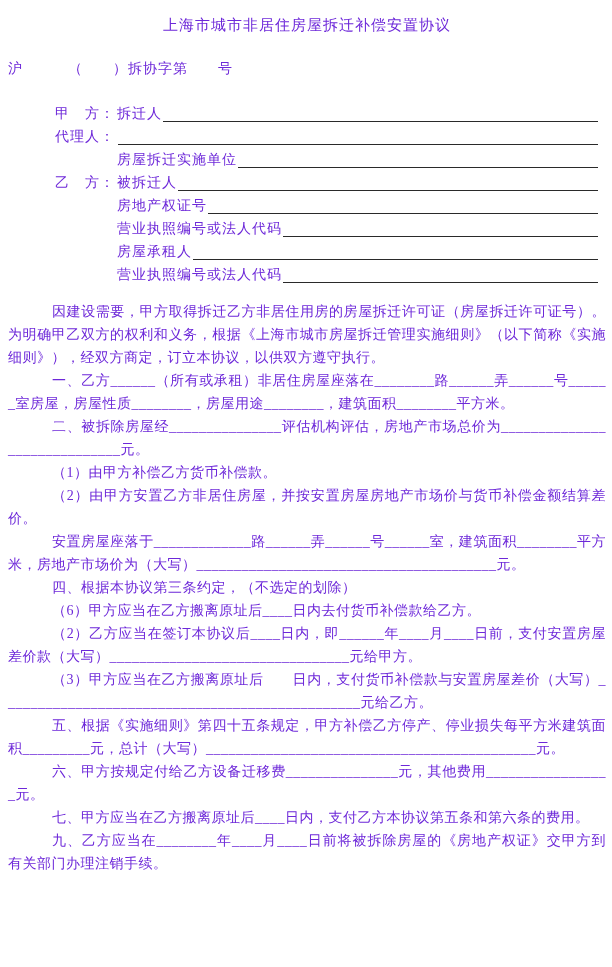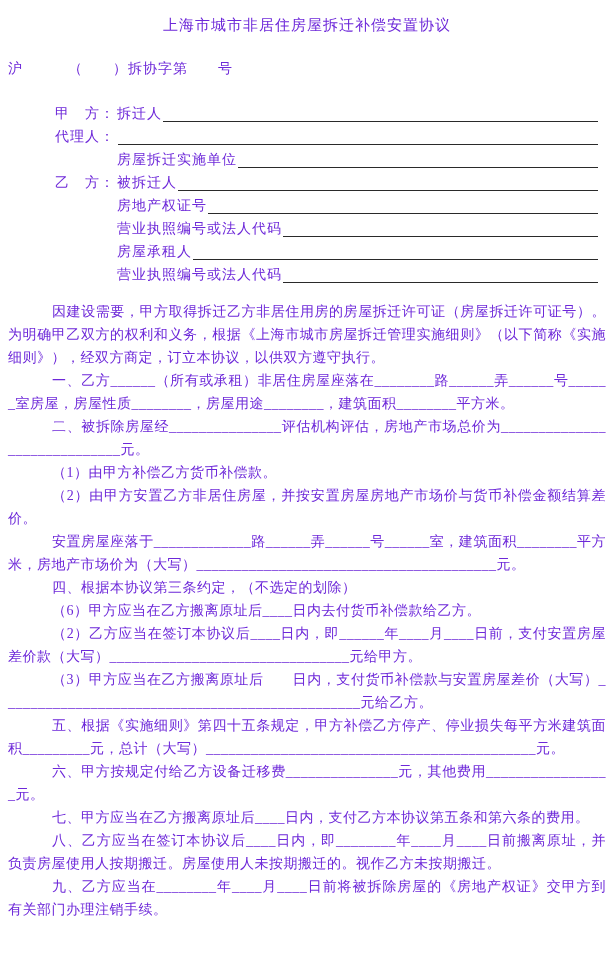--- a/index.html
+++ b/index.html
@@ -158,18 +158,17 @@
   <p class="para">（2）乙方应当在签订本协议后____日内，即______年____月____日前，支付安置房屋差价款（大写）________________________________元给甲方。</p>
 
   <p class="para">（3）甲方应当在乙方搬离原址后　　日内，支付货币补偿款与安置房屋差价（大写）________________________________________________元给乙方。</p>
 
   <p class="para">五、根据《实施细则》第四十五条规定，甲方补偿乙方停产、停业损失每平方米建筑面积_________元，总计（大写）____________________________________________元。</p>
 
   <p class="para">六、甲方按规定付给乙方设备迁移费_______________元，其他费用_________________元。</p>
 
   <p class="para">七、甲方应当在乙方搬离原址后____日内，支付乙方本协议第五条和第六条的费用。</p>
 
-  <p class="para">八、乙方应当在签订本协议后____日内，即________年____月____日前搬离原址，并负责房屋使用人按期搬迁。房屋使用人未按期搬迁的。视作乙方未按期搬迁。</p>
 
   <p class="para">九、乙方应当在________年____月____日前将被拆除房屋的《房地产权证》交甲方到有关部门办理注销手续。</p>
 
 </div>
 </div>
 
 </body></html>

